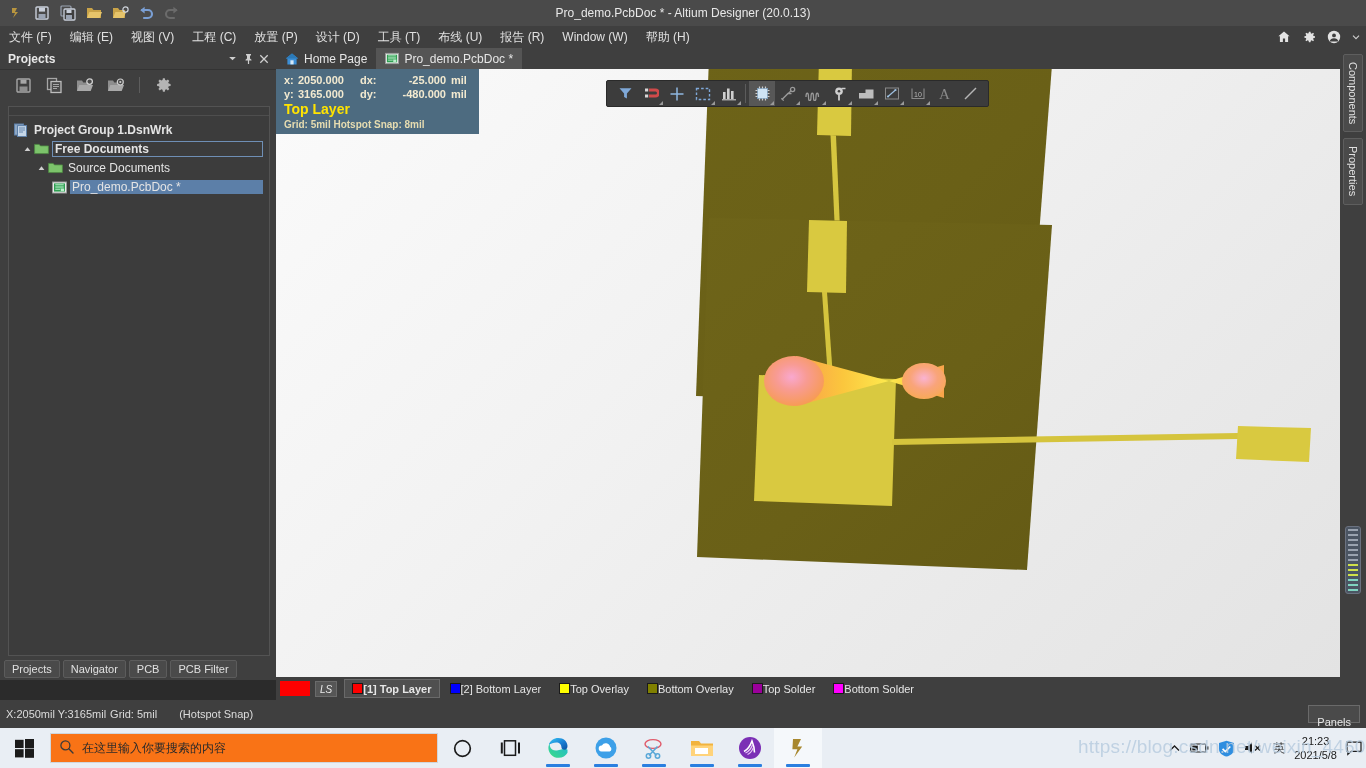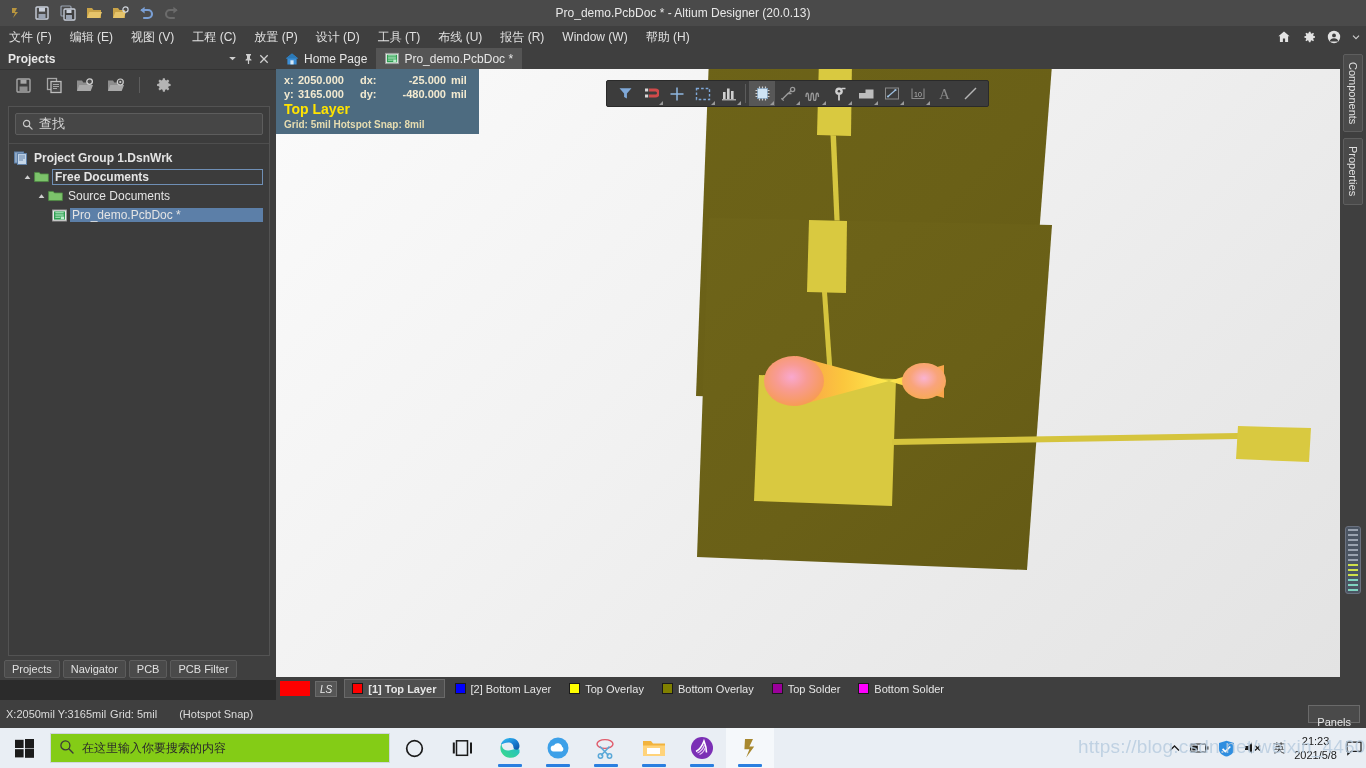--- a/index.html
+++ b/index.html
@@ -175,21 +175,21 @@
   .layerbar {
     position: absolute; top: 677px; left: 276px; width: 1090px; height: 23px;
     background: #3f3f3f; display: flex; align-items: center; padding-left: 4px; gap: 2px;
   }
   .lswatch { width: 30px; height: 15px; margin-right: 3px; }
   .ls-tag {
     height: 16px; line-height: 15px; padding: 0 4px; font-size: 10px;
     background: #565656; border: 1px solid #6b6b6b; color: #eaeaea; margin-right: 5px; font-style: italic;
   }
   .layer-tab {
-    height: 19px; display: flex; align-items: center; gap: 5px;
+    height: 19px; display: flex; align-items: center; 
     padding: 0 7px; font-size: 11px; color: #e6e6e6; border: 1px solid transparent;
   }
   .layer-tab.active { background: #4f4f4f; border: 1px solid #6a6a6a; font-weight: bold; }
   .lcolor { width: 11px; height: 11px; display: inline-block; border: 1px solid #1a1a1a; }
 
   
   .statusbar {
     position: absolute; top: 700px; left: 0; width: 1366px; height: 28px;
     background: #3f3f3f; display: flex; align-items: center;
   }
@@ -221,21 +221,21 @@
   .gauge i.on { background: #cfe04a; }
   .gauge i.on2 { background: #7fd4c0; }
 
   
   .taskbar {
     position: absolute; top: 728px; left: 0; width: 1366px; height: 40px;
     background: #e9eef4; display: flex; align-items: center;
   }
   .start-btn { width: 48px; height: 40px; display: flex; align-items: center; justify-content: center; }
   .tb-search {
-    width: 340px; height: 30px; background: #84cc16; border: 1px solid #cfd6dd;
+    width: 388px; height: 30px; background: #f97316; border: 1px solid #cfd6dd;
     display: flex; align-items: center; padding: 0 8px; margin-left: 2px;
   }
   .tb-search .ph { color: #2a2a2a; font-size: 12px; margin-left: 8px; }
   .tb-ico {
     width: 48px; height: 40px; display: flex; align-items: center; justify-content: center;
     position: relative;
   }
   .tb-ico.running::after {
     content: ""; position: absolute; bottom: 1px; left: 12px; width: 24px; height: 3px;
     background: #2a7fe0; border-radius: 1px;
@@ -399,29 +399,20 @@
       </div>
       <div class="lp-sep"></div>
       <div class="lp-tb-btn">
         <svg width="18" height="18" viewBox="0 0 18 18">
             <path d="M9 5.8a3.2 3.2 0 1 0 0 6.4 3.2 3.2 0 0 0 0-6.4zm7.6 4.2V8l-1.9-.4-.5-1.2 1.1-1.5-1.4-1.4-1.5 1.1-1.2-.5L10.8 2.2H8.9L8.5 4.1l-1.2.5-1.5-1.1L4.4 4.9l1.1 1.5L5 7.6 3.1 8v1.9l1.9.4.5 1.2-1.1 1.5 1.4 1.4 1.5-1.1 1.2.5.4 1.9h1.9l.4-1.9 1.2-.5 1.5 1.1 1.4-1.4-1.1-1.5.5-1.2z" fill="#b4b4b4"></path>
           </svg>
       </div>
     </div>
 
     <div class="lp-body">
-      <div class="find-row">
-        <span class="fi">
-          <svg width="11" height="11" viewBox="0 0 12 12">
-              <circle cx="5" cy="5" r="3.4" fill="none" stroke="#c8c8c8" stroke-width="1.3"></circle>
-              <path d="M7.6 7.6L11 11" stroke="#c8c8c8" stroke-width="1.4" stroke-linecap="round"></path>
-            </svg>
-        </span>
-        <span class="find-text">查找</span>
-      </div>
 
       <div class="tree">
 
         <div class="tree-row" style="padding-left:4px;margin-bottom:3px;">
           <span class="ticon">
             <svg width="15" height="14" viewBox="0 0 15 14">
                 <rect x="0.5" y="1" width="9" height="11" fill="#8fa8c4" stroke="#5c7fa8"></rect>
                 <rect x="3.5" y="2.6" width="9" height="11" fill="#c5d6e8" stroke="#5c7fa8"></rect>
                 <path d="M5 5h6M5 7h6M5 9h4" stroke="#5c7fa8" stroke-width="0.9"></path>
               </svg>

